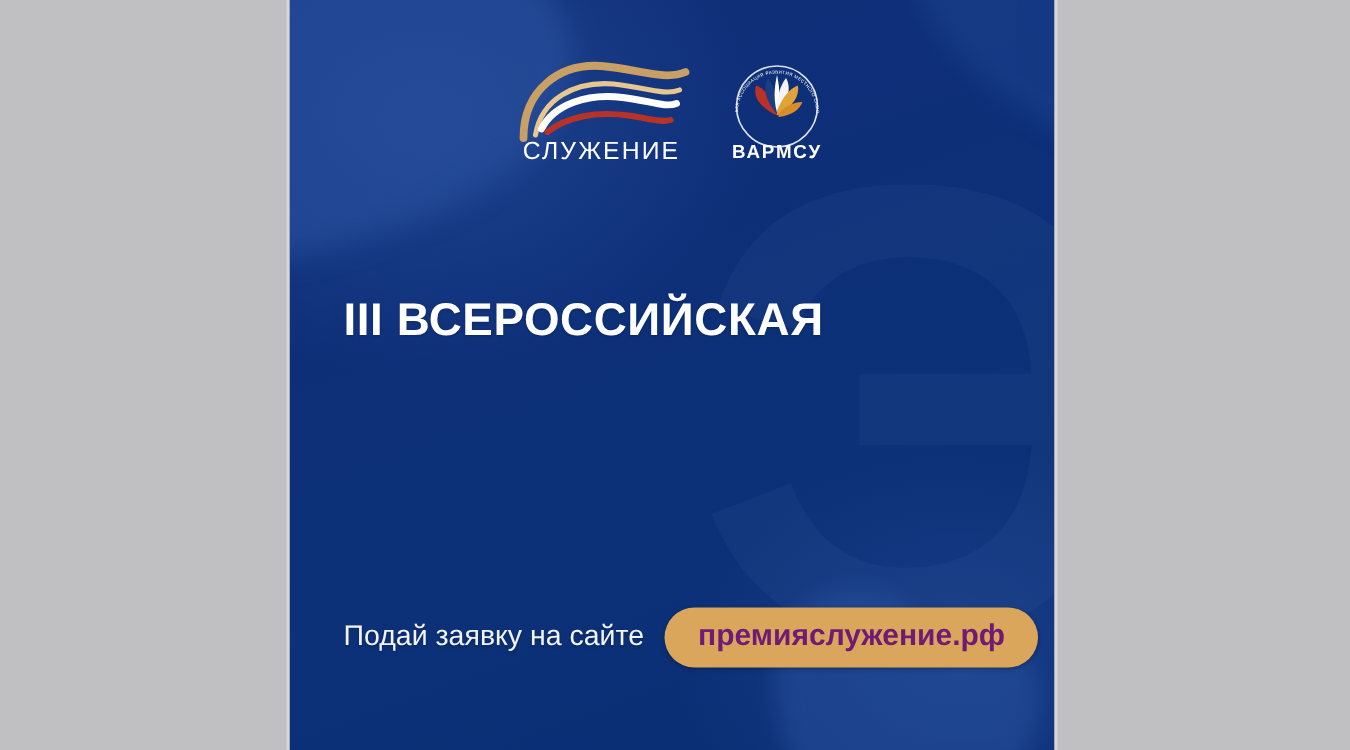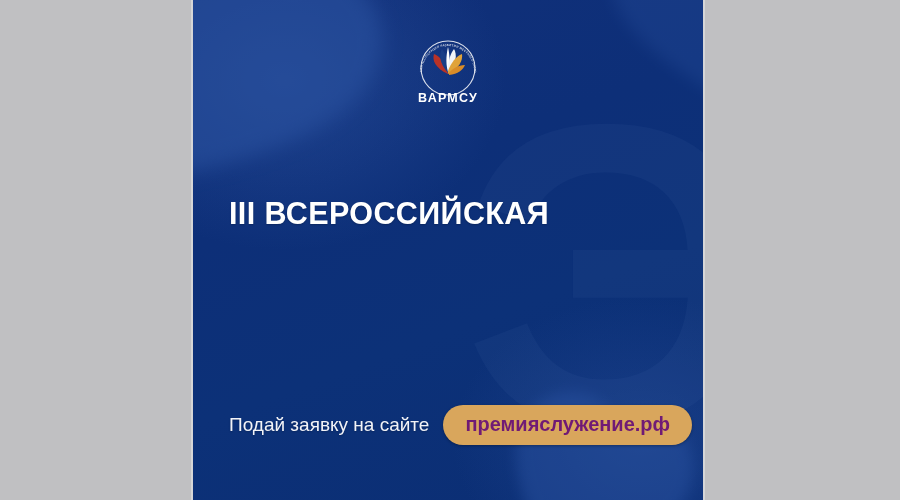--- a/index.html
+++ b/index.html
@@ -215,20 +215,29 @@
     </div>
     <div class="heart" id="heart-rt">
       <div class="heart-shape"></div>
     </div>
     <div class="heart" id="heart-br">
       <div class="heart-shape"></div>
     </div>
 
     <div id="logo-row">
 
+      <div id="logo-sluzhenie">
+        <svg class="mark" viewBox="0 0 124 62">
+          <path d="M10 58 C 10 26, 34 8, 62 10 C 86 12, 104 20, 118 14" fill="none" stroke="#c9a063" stroke-width="5.2" stroke-linecap="round"></path>
+          <path d="M18 56 C 22 32, 44 20, 70 22 C 90 24, 104 30, 114 26" fill="none" stroke="#e6c78f" stroke-width="3.4" stroke-linecap="round"></path>
+          <path d="M22 52 C 30 36, 52 28, 76 31 C 94 33, 104 38, 112 35" fill="none" stroke="#ffffff" stroke-width="4.6" stroke-linecap="round"></path>
+          <path d="M26 54 C 38 44, 58 40, 80 43 C 94 45, 102 48, 108 46" fill="none" stroke="#b83227" stroke-width="4.0" stroke-linecap="round"></path>
+        </svg>
+        <div class="wordmark">СЛУЖЕНИЕ</div>
+      </div>
 
       <div id="logo-varmsu">
         <svg class="emblem" viewBox="0 0 70 66">
           <defs>
             <path id="ringpath" d="M 9,38 A 26,26 0 1 1 61,38" fill="none"></path>
           </defs>
           <circle cx="35" cy="34" r="27" fill="none" stroke="#ffffff" stroke-width="1.1" opacity="0.85"></circle>
           <text font-size="3.0" fill="#ffffff" letter-spacing="0.25" font-family="'Liberation Sans', sans-serif">
             <textPath href="#ringpath" startOffset="50%" text-anchor="middle">ВСЕРОССИЙСКАЯ АССОЦИАЦИЯ РАЗВИТИЯ МЕСТНОГО САМОУПРАВЛЕНИЯ</textPath>
           </text>

